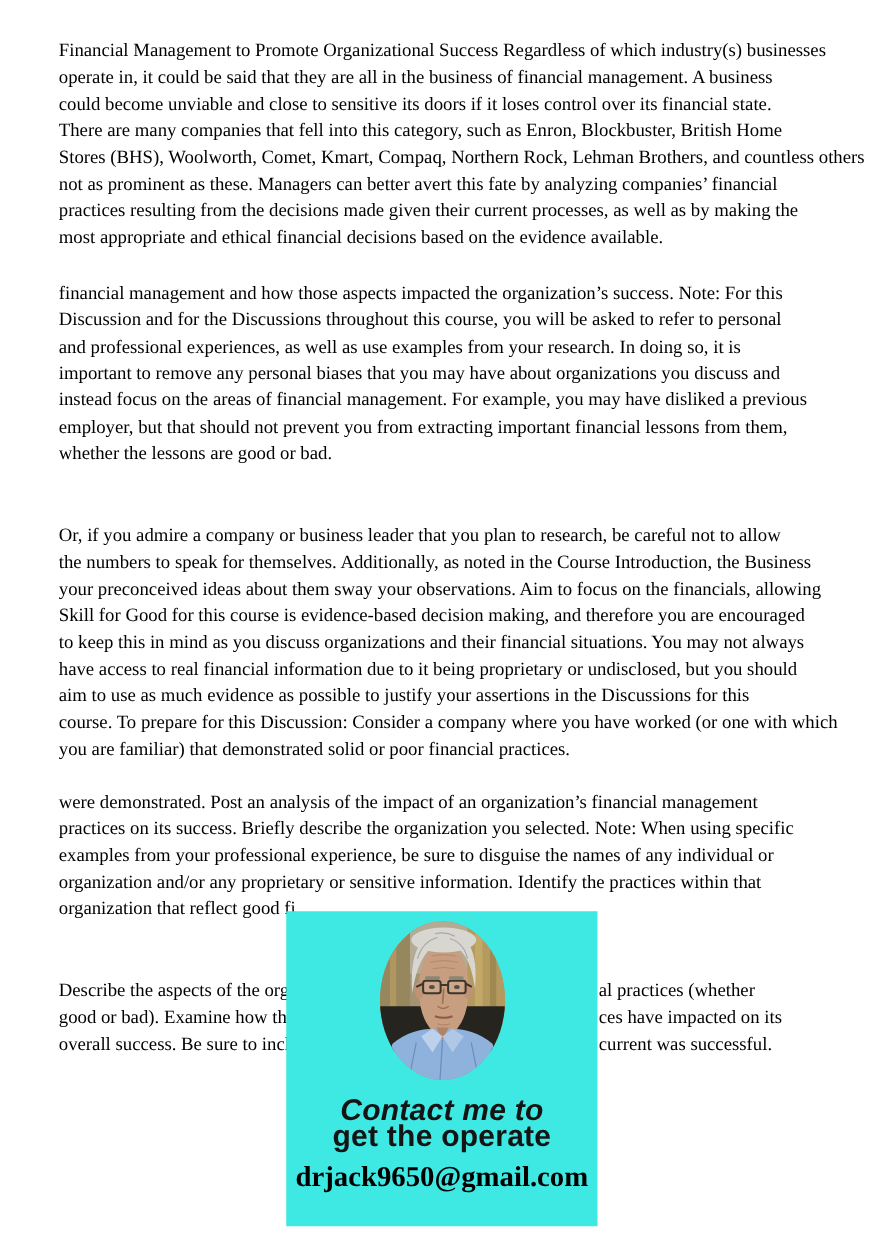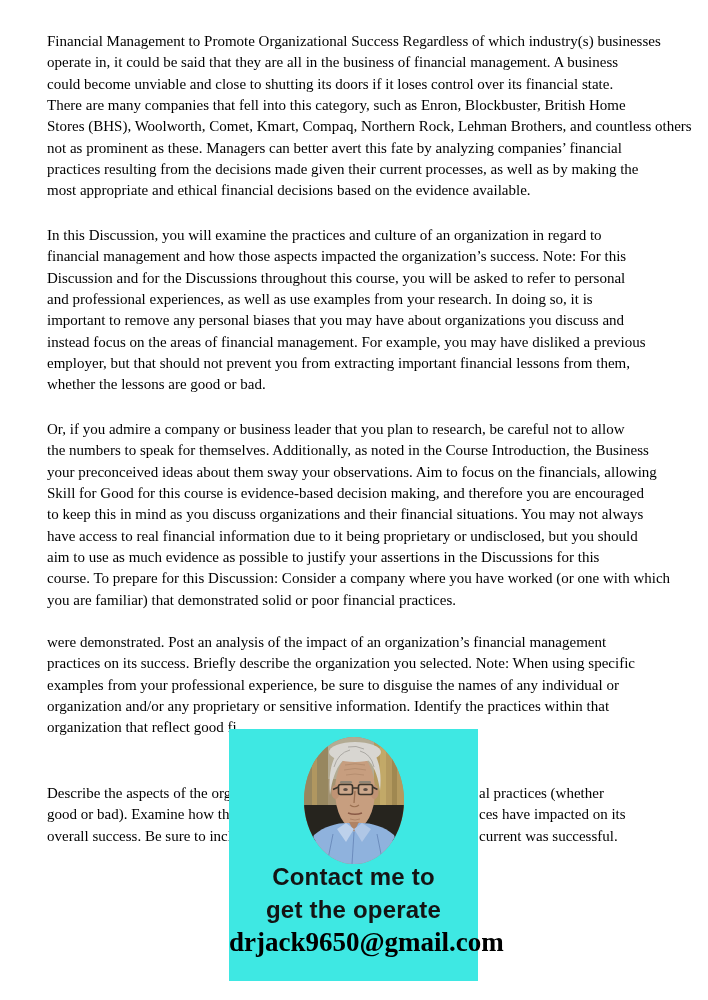--- a/index.html
+++ b/index.html
@@ -49,53 +49,52 @@
     left: 0;
     width: 100%;
     text-align: center;
     font-family: "Liberation Sans", sans-serif;
     font-weight: 700;
     font-size: 24px;
     line-height: 28px;
     color: #141414;
     letter-spacing: 0.2px;
   }
-  .card-heading-1 { top: 134px; }
+  .card-heading-1 { top: 146px; font-style: italic; }
   .card-heading-2 { top: 167px; }
   .card-email {
     position: absolute;
     left: 0;
     top: 199px;
     width: 100%;
     text-align: center;
     font-family: "Liberation Serif", serif;
     font-weight: 700;
-    font-size: 27px;
+    font-size: 23px;
     line-height: 28px;
     color: #000000;
   }
 </style>
 </head>
 <body>
 
 <div class="page">
 
   <div class="para para-1">
       <div>Financial Management to Promote Organizational Success Regardless of which industry(s) businesses</div>
       <div>operate in, it could be said that they are all in the business of financial management. A business</div>
-      <div>could become unviable and close to shutting its doors if it loses control over its financial state.</div>
+      <div>could become unviable and close to sensitive its doors if it loses control over its financial state.</div>
       <div>There are many companies that fell into this category, such as Enron, Blockbuster, British Home</div>
       <div>Stores (BHS), Woolworth, Comet, Kmart, Compaq, Northern Rock, Lehman Brothers, and countless others</div>
       <div>not as prominent as these. Managers can better avert this fate by analyzing companies’ financial</div>
       <div>practices resulting from the decisions made given their current processes, as well as by making the</div>
       <div>most appropriate and ethical financial decisions based on the evidence available.</div>
     </div>
 
   <div class="para para-2">
-      <div>In this Discussion, you will examine the practices and culture of an organization in regard to</div>
       <div>financial management and how those aspects impacted the organization’s success. Note: For this</div>
       <div>Discussion and for the Discussions throughout this course, you will be asked to refer to personal</div>
       <div>and professional experiences, as well as use examples from your research. In doing so, it is</div>
       <div>important to remove any personal biases that you may have about organizations you discuss and</div>
       <div>instead focus on the areas of financial management. For example, you may have disliked a previous</div>
       <div>employer, but that should not prevent you from extracting important financial lessons from them,</div>
       <div>whether the lessons are good or bad.</div>
     </div>
 
   <div class="para para-3">

